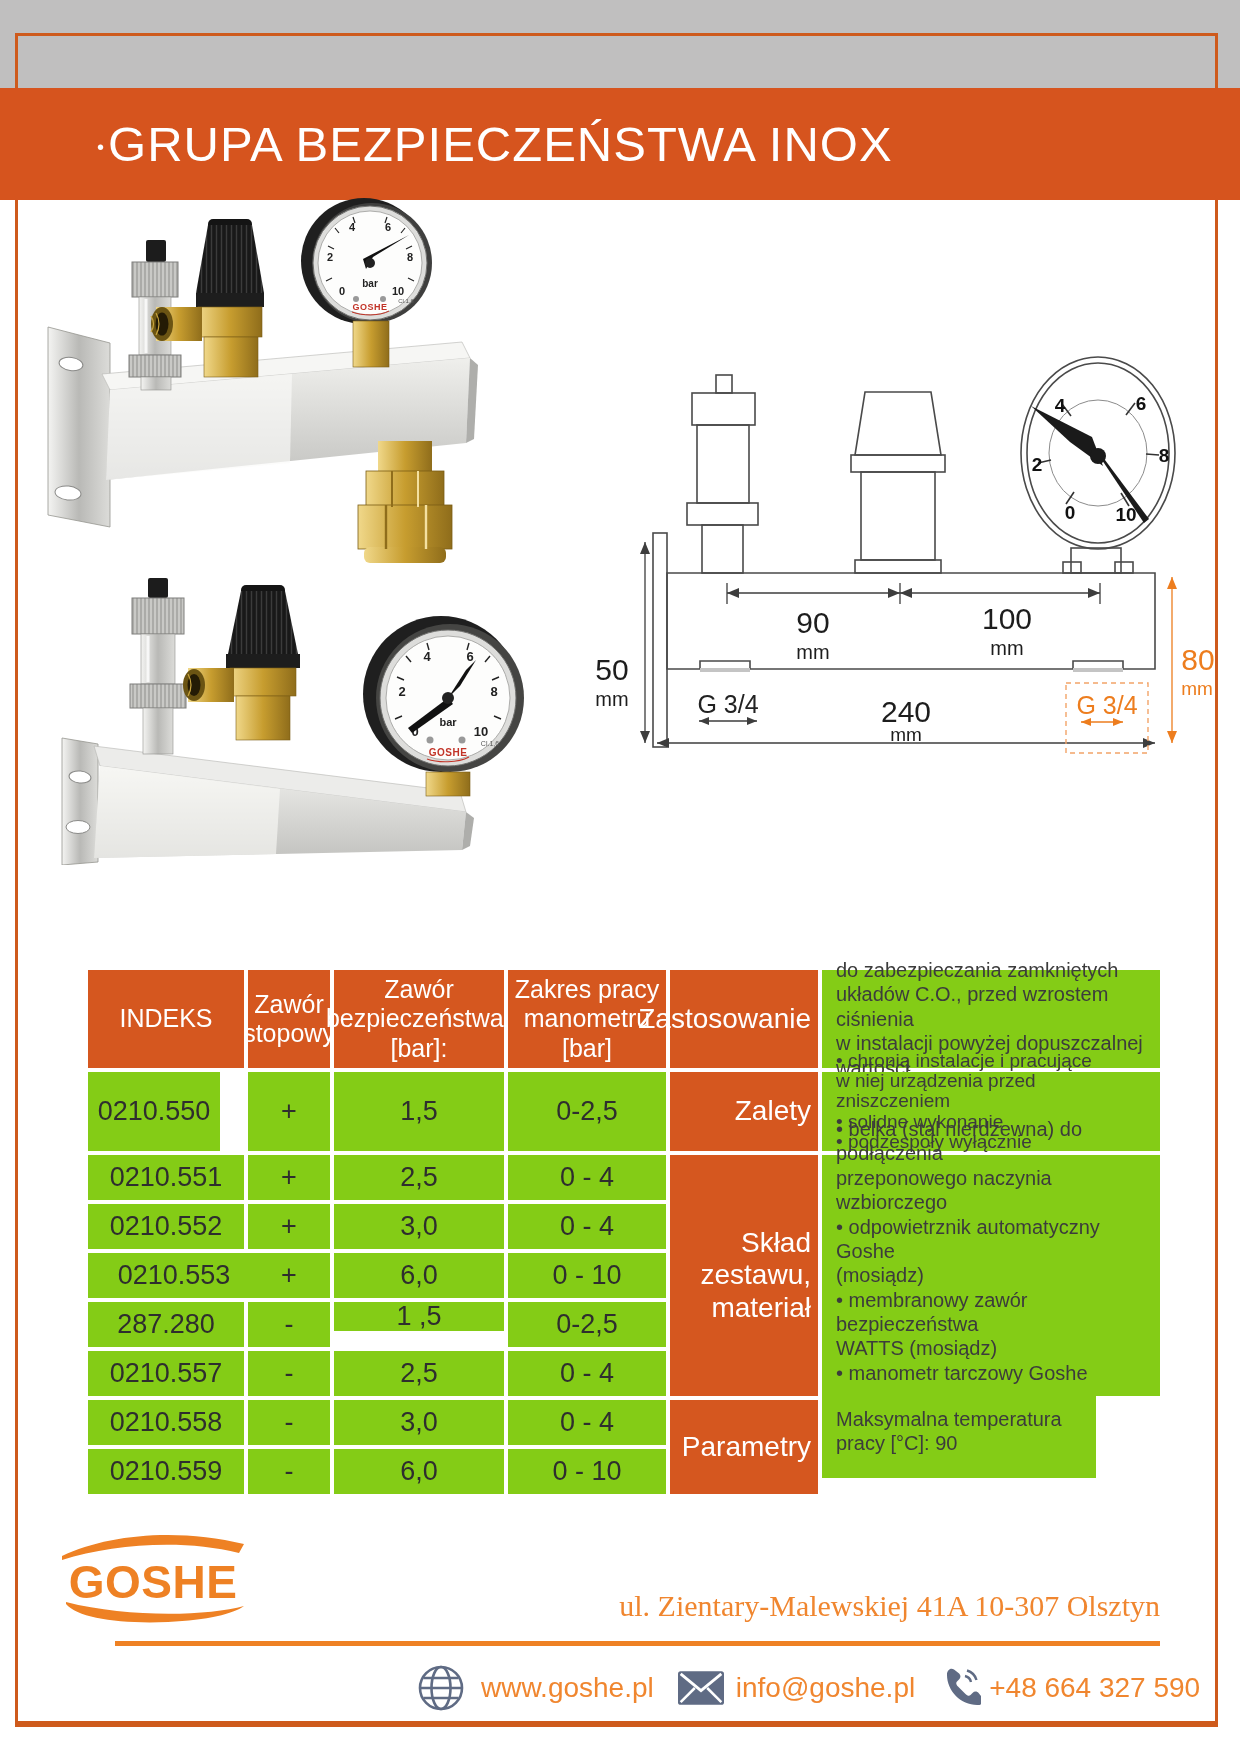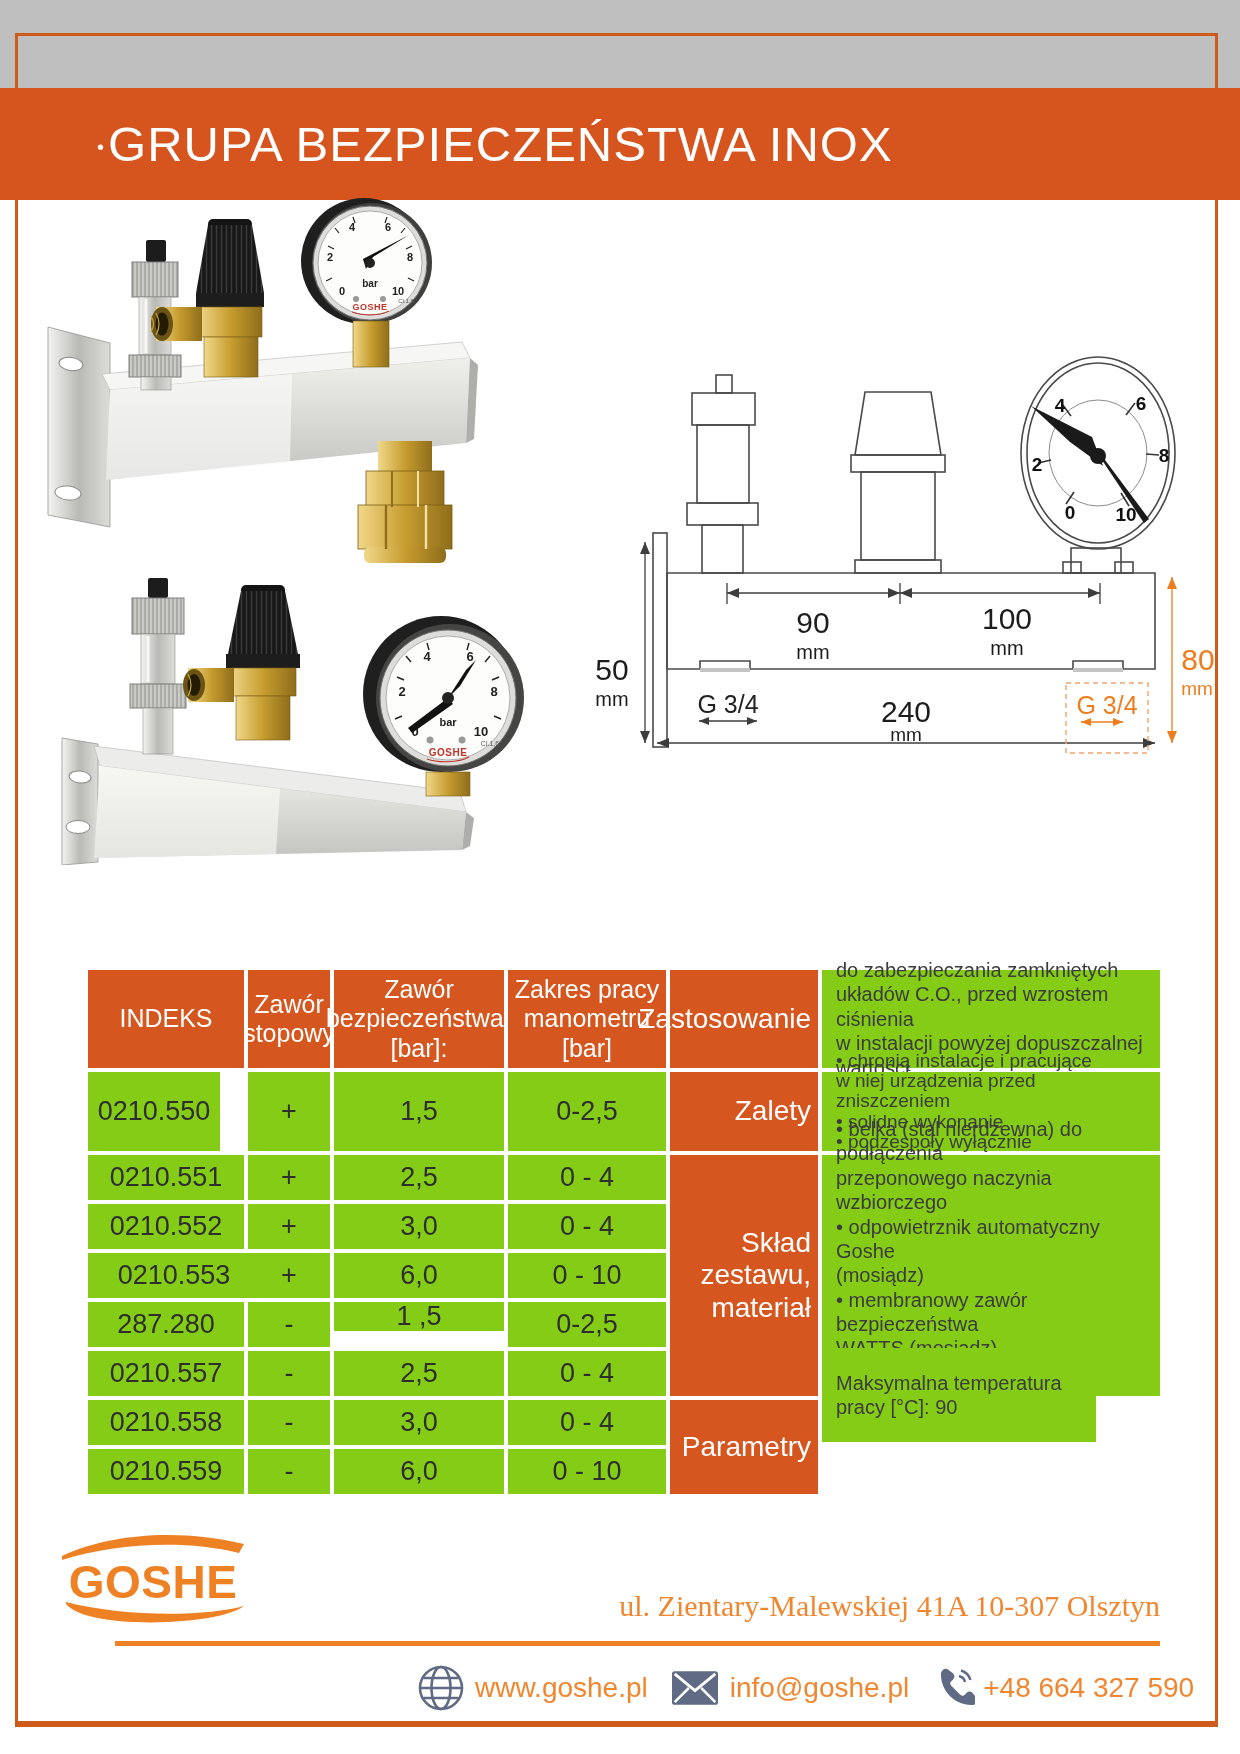--- a/index.html
+++ b/index.html
@@ -487,21 +487,21 @@
   (mosiądz)
 • membranowy zawór bezpieczeństwa
   WATTS (mosiądz)
 • manometr tarczowy Goshe
 • zawór stopowy (mosiądz) -opcjonalnie (+)</span>
     </div>
 
   <div class="cell orange lbl" style="left:670px; top:1400px; width:148px; height:94px;">
       <span class="pre">Parametry</span>
     </div>
-  <div class="cell gray desc" style="left:822px; top:1348px; width:274px; height:94px;">
+  <div class="cell gray desc" style="left:822px; top:1384px; width:274px; height:94px;">
       <span class="pre">Maksymalna temperatura pracy [°C]: 90</span>
     </div>
 
   <svg class="abs" style="left:58px; top:1526px;" width="190" height="104" viewBox="0 0 190 104">
     <path d="M4,30 C50,8 120,2 186,18 L181,27 C125,13 55,18 4,34 Z" fill="#EE8124"></path>
     <text x="95" y="72" font-size="46" font-weight="bold" letter-spacing="0.5" fill="#EE8124" text-anchor="middle">GOSHE</text>
     <path d="M8,78 C20,92 60,98 110,96 C150,94 175,88 186,80 C150,90 70,92 8,76 Z" fill="#EE8124"></path>
   </svg>
 
   <div class="address">ul. Zientary-Malewskiej 41A 10-307 Olsztyn</div>
@@ -510,21 +510,21 @@
   <div class="contact">
     <svg class="ic" width="48" height="48" viewBox="0 0 48 48">
       <g fill="none" stroke="#5F6B84" stroke-width="2.6">
         <circle cx="24" cy="24" r="21"></circle>
         <ellipse cx="24" cy="24" rx="9.5" ry="21"></ellipse>
         <line x1="6.5" y1="14" x2="41.5" y2="14"></line>
         <line x1="3" y1="24" x2="45" y2="24"></line>
         <line x1="6.5" y1="34" x2="41.5" y2="34"></line>
       </g>
     </svg>
-    <span class="txt" style="margin-left:10px;">www.goshe.pl</span>
+    <span class="txt" style="margin-left:16px;">www.goshe.pl</span>
 
     <svg class="ic" style="margin-left:24px;" width="46" height="34" viewBox="0 0 26 19">
       <rect x="0" y="0" width="26" height="19" rx="1.5" fill="#5F6B84"></rect>
       <polyline points="1.5,1.5 13,11 24.5,1.5" fill="none" stroke="#ffffff" stroke-width="1.6"></polyline>
       <line x1="1.5" y1="17.5" x2="9.5" y2="9.5" stroke="#ffffff" stroke-width="1.4"></line>
       <line x1="24.5" y1="17.5" x2="16.5" y2="9.5" stroke="#ffffff" stroke-width="1.4"></line>
     </svg>
     <span class="txt" style="margin-left:12px;">info@goshe.pl</span>
 
     <svg class="ic" style="margin-left:20px;" width="46" height="46" viewBox="0 0 46 46">

